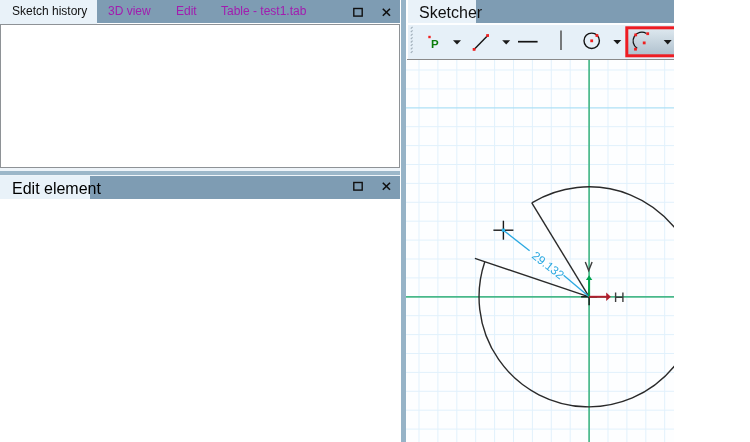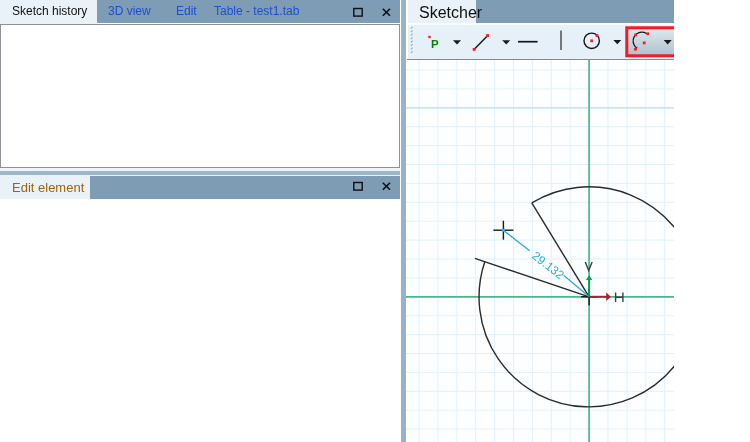--- a/index.html
+++ b/index.html
@@ -1,44 +1,44 @@
 <!DOCTYPE html>
 <html><head><meta charset="utf-8">
 <style>
 html,body{margin:0;padding:0}
 *{-webkit-font-smoothing:antialiased}
 body{width:750px;height:442px;font-family:"Liberation Sans",sans-serif;background:#fff}
 #root{position:relative;width:674px;height:442px;overflow:hidden;background:#fff}
 .abs{position:absolute}
 .bar{background:#7e9cb3}
-.tabtxt{font-size:12px;color:#1d4ed8;position:absolute;top:4px;white-space:nowrap}
+.tabtxt{font-size:12px;color:#a21caf;position:absolute;top:4px;white-space:nowrap}
 </style></head>
 <body>
 <div id="root">
 
 <div class="abs bar" style="left:0;top:0;width:400px;height:23px"></div>
 <div class="abs" style="left:0;top:0;width:97px;height:23.5px;background:#e9f2f9"></div>
 <div class="abs" style="left:12px;top:4px;font-size:12px;color:#101010">Sketch history</div>
 <div class="tabtxt" style="left:108px">3D view</div>
 <div class="tabtxt" style="left:176px">Edit</div>
-<div class="tabtxt" style="left:214px">Table - test1.tab</div>
+<div class="tabtxt" style="left:221px">Table - test1.tab</div>
 <svg style="position:absolute;left:348px;top:4px" width="48" height="20" viewBox="0 0 48 20">
 <rect x="5.8" y="4.5" width="8.4" height="7.6" fill="none" stroke="#101010" stroke-width="1.4"></rect>
 <line x1="34.8" y1="4.8" x2="42.0" y2="11.8" stroke="#101010" stroke-width="1.6"></line>
 <line x1="42.0" y1="4.8" x2="34.8" y2="11.8" stroke="#101010" stroke-width="1.6"></line>
 </svg>
 
 <div class="abs" style="left:0;top:24px;width:400px;height:144px;background:#fff;border:1px solid #8e9296;box-sizing:border-box"></div>
 
 <div class="abs" style="left:0;top:168px;width:400px;height:8px;background:#eef4f9"></div>
 <div class="abs" style="left:0;top:170.5px;width:400px;height:4px;background:#9cb7c9"></div>
 
 <div class="abs bar" style="left:0;top:176px;width:400px;height:23px"></div>
 <div class="abs" style="left:0;top:176px;width:90px;height:23px;background:#e9f2f9"></div>
-<div class="abs" style="left:12px;top:180px;font-size:13px;color:#a16207">Edit element</div>
+<div class="abs" style="left:12px;top:180px;font-size:16px;color:#000000">Edit element</div>
 <svg style="position:absolute;left:348px;top:177.5px" width="48" height="20" viewBox="0 0 48 20">
 <rect x="5.8" y="4.5" width="8.4" height="7.6" fill="none" stroke="#101010" stroke-width="1.4"></rect>
 <line x1="34.8" y1="4.8" x2="42.0" y2="11.8" stroke="#101010" stroke-width="1.6"></line>
 <line x1="42.0" y1="4.8" x2="34.8" y2="11.8" stroke="#101010" stroke-width="1.6"></line>
 </svg>
 <div class="abs" style="left:0;top:199px;width:400px;height:243px;background:#fff"></div>
 
 <div class="abs" style="left:400px;top:0;width:8px;height:23px;background:#fff"></div>
 <div class="abs" style="left:400px;top:23px;width:6px;height:419px;background:#fff"></div>
 <div class="abs" style="left:401px;top:0;width:4.5px;height:442px;background:#96b3c7"></div>

